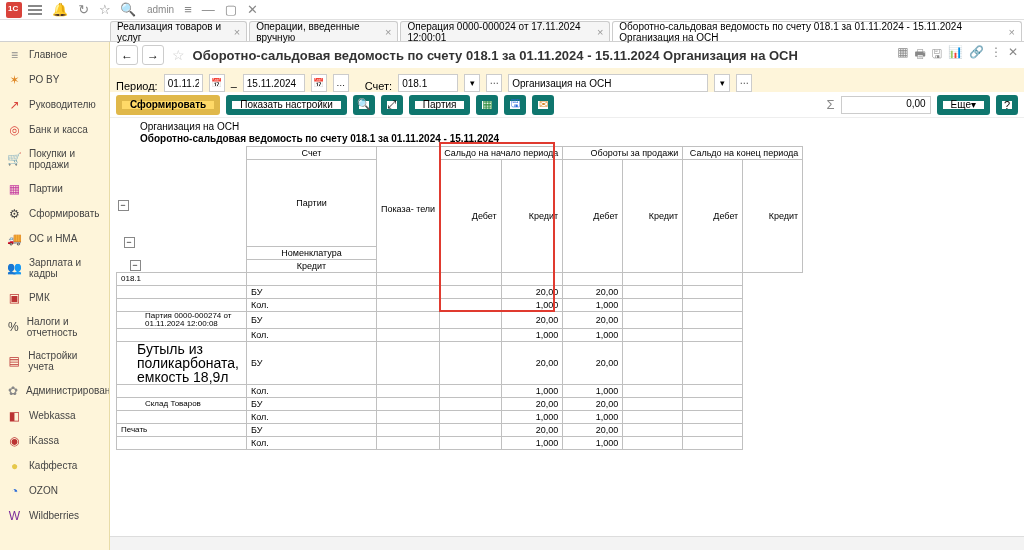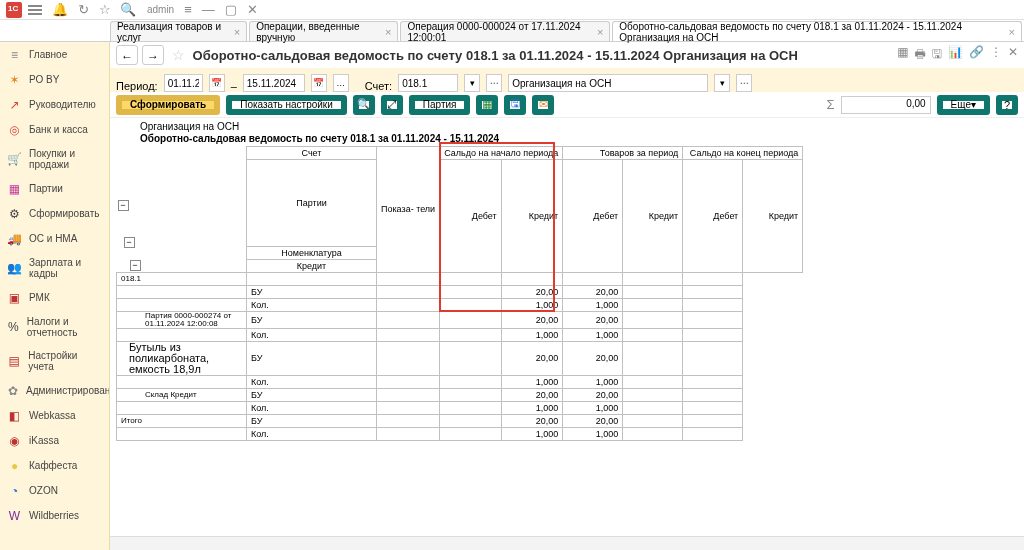--- a/index.html
+++ b/index.html
@@ -227,21 +227,21 @@
             <div style="height:52px"></div>
             <div class="tree-node">−</div><br>
             <div style="height:24px"></div>
             <div style="padding-left:6px"><div class="tree-node">−</div></div>
             <div style="padding-left:12px;margin-top:10px"><div class="tree-node">−</div></div>
           </td>
           <th class="lbl">Счет</th>
           <th class="ind" rowspan="4">Показа-
 тели</th>
           <th class="num" colspan="2">Сальдо на начало периода</th>
-          <th class="num" colspan="2">Товаров за период</th>
+          <th class="num" colspan="2">Обороты за продажи</th>
           <th class="num" colspan="2">Сальдо на конец периода</th>
         </tr>
         <tr>
           <th class="lbl">Партии</th>
           <th class="num" rowspan="3">Дебет</th>
           <th class="num" rowspan="3">Кредит</th>
           <th class="num" rowspan="3">Дебет</th>
           <th class="num" rowspan="3">Кредит</th>
           <th class="num" rowspan="3">Дебет</th>
           <th class="num" rowspan="3">Кредит</th>
@@ -298,61 +298,61 @@
               <td class="lbl" style="padding-left:12px;white-space:normal;font-size:8px;line-height:1"></td>
               <td class="ind">Кол.</td>
               <td class="num"></td>
               <td class="num"></td>
               <td class="num">1,000</td>
               <td class="num">1,000</td>
               <td class="num"></td>
               <td class="num"></td>
             </tr>
             <tr>
-              <td class="lbl" style="padding-left:12px;white-space:normal;font-size:11px;line-height:1">Бутыль из поликарбоната, емкость 18,9л</td>
+              <td class="lbl" style="padding-left:20px;white-space:normal;font-size:14px;line-height:1">Бутыль из поликарбоната, емкость 18,9л</td>
               <td class="ind">БУ</td>
               <td class="num"></td>
               <td class="num"></td>
               <td class="num">20,00</td>
               <td class="num">20,00</td>
               <td class="num"></td>
               <td class="num"></td>
             </tr>
             <tr>
               <td class="lbl" style="padding-left:20px;white-space:normal;font-size:8px;line-height:1"></td>
               <td class="ind">Кол.</td>
               <td class="num"></td>
               <td class="num"></td>
               <td class="num">1,000</td>
               <td class="num">1,000</td>
               <td class="num"></td>
               <td class="num"></td>
             </tr>
             <tr>
-              <td class="lbl" style="padding-left:28px;white-space:normal;font-size:8px;line-height:1">Склад Кредит</td>
+              <td class="lbl" style="padding-left:28px;white-space:normal;font-size:8px;line-height:1">Склад Товаров</td>
               <td class="ind">БУ</td>
               <td class="num"></td>
               <td class="num"></td>
               <td class="num">20,00</td>
               <td class="num">20,00</td>
               <td class="num"></td>
               <td class="num"></td>
             </tr>
             <tr>
               <td class="lbl" style="padding-left:28px;white-space:normal;font-size:8px;line-height:1"></td>
               <td class="ind">Кол.</td>
               <td class="num"></td>
               <td class="num"></td>
               <td class="num">1,000</td>
               <td class="num">1,000</td>
               <td class="num"></td>
               <td class="num"></td>
             </tr>
             <tr>
-              <td class="lbl" style="padding-left:4px;white-space:normal;font-size:8px;line-height:1">Итого</td>
+              <td class="lbl" style="padding-left:4px;white-space:normal;font-size:8px;line-height:1">Печать</td>
               <td class="ind">БУ</td>
               <td class="num"></td>
               <td class="num"></td>
               <td class="num">20,00</td>
               <td class="num">20,00</td>
               <td class="num"></td>
               <td class="num"></td>
             </tr>
             <tr>
               <td class="lbl" style="padding-left:4px;white-space:normal;font-size:8px;line-height:1"></td>

